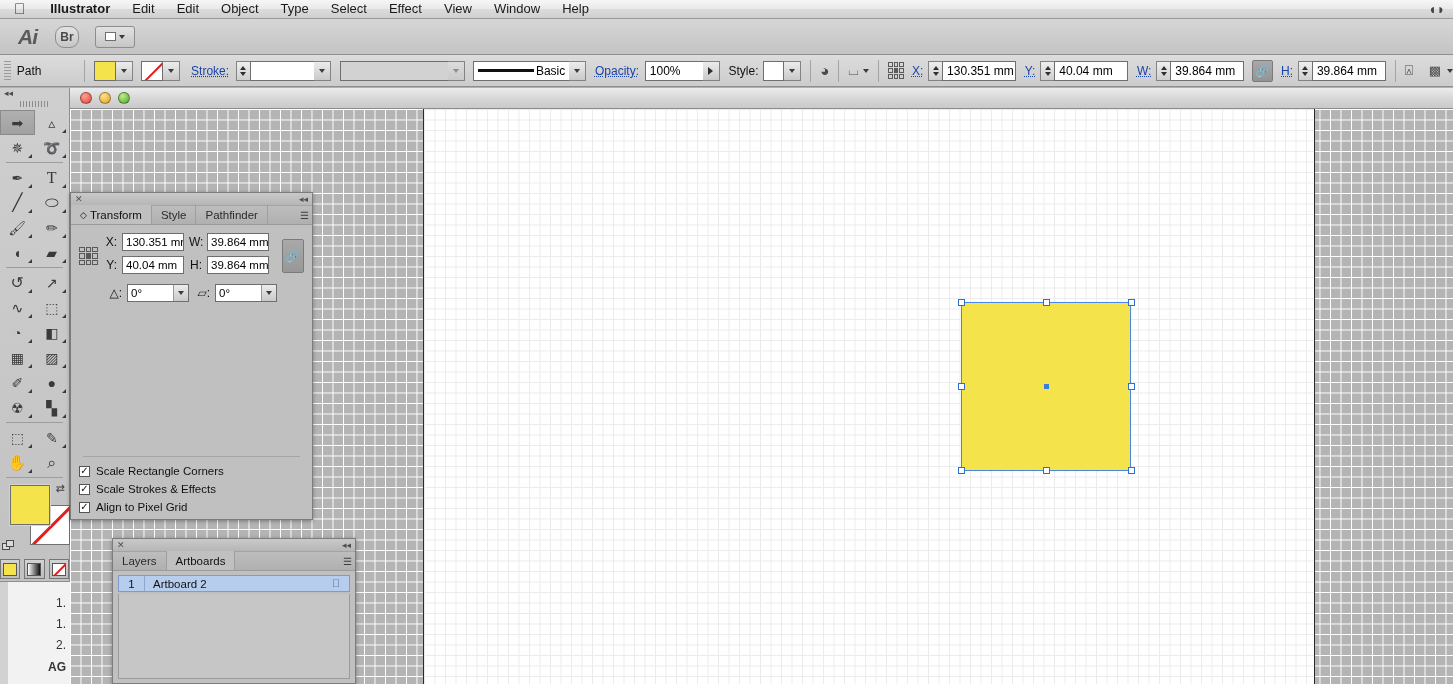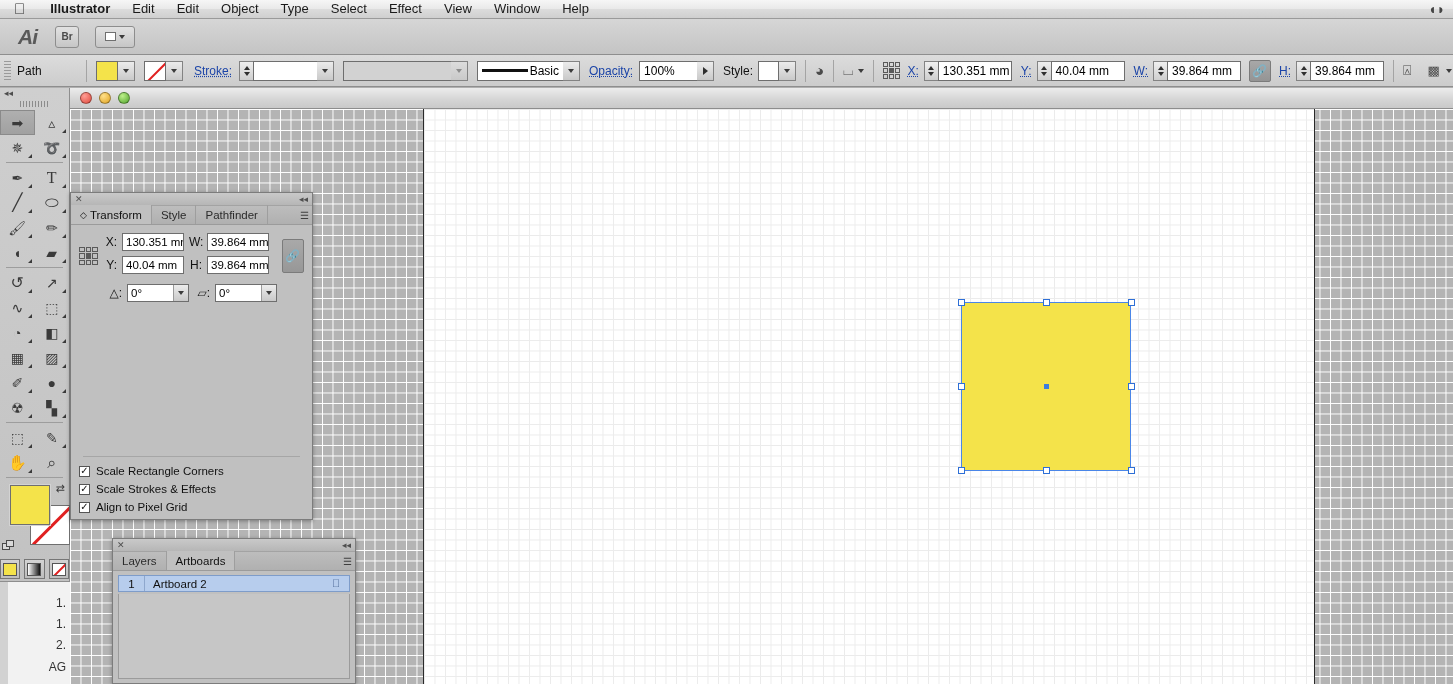--- a/index.html
+++ b/index.html
@@ -28,23 +28,23 @@
   .appbar{
     position:absolute; left:0; top:19px; width:1453px; height:36px;
     background:linear-gradient(to bottom,#d6d6d6 0%,#c4c4c4 100%);
     border-bottom:1px solid #8e8e8e;
     display:flex; align-items:center;
   }
   .ai-logo{ margin-left:18px; font-size:21px; font-weight:bold; color:#5a5a5a; font-style:italic; letter-spacing:-1px;}
   .btn-sq{
     margin-left:18px; width:24px; height:22px;
     background:linear-gradient(to bottom,#e2e2e2,#c6c6c6);
-    border:1px solid #8d8d8d; border-radius:3px;
+    border:1px solid #8d8d8d; border-radius:9px;
     display:flex; align-items:center; justify-content:center;
-    font-size:10px; color:#4a4a4a; font-weight:bold;
+    font-size:12px; color:#4a4a4a; font-weight:bold;
   }
   .btn-wide{
     margin-left:16px; width:40px; height:22px;
     background:linear-gradient(to bottom,#e2e2e2,#c6c6c6);
     border:1px solid #8d8d8d; border-radius:3px;
     display:flex; align-items:center; justify-content:center; gap:3px;
     font-size:9px; color:#3a3a3a;
   }
   .mini-doc{ width:11px; height:9px; background:#fff; border:1px solid #6f6f6f; }
   .caret{ width:0;height:0;border-left:3.5px solid transparent;border-right:3.5px solid transparent;border-top:4px solid #3b3b3b;}
@@ -229,21 +229,21 @@
   .ab-icon{ width:26px; display:flex; align-items:center; justify-content:center; color:#2c4a7c; font-size:11px;}
   .ab-body{ position:absolute; left:5px; right:5px; top:55px; bottom:4px; background:#c6c6c6; border:1px solid #9b9b9b; border-top:none;}
 
   
   .bgdoc{
     position:absolute; left:0px; top:582px; width:70px; height:102px;
     background:linear-gradient(to right,#d2d2d2 0 8px,#f2f2f2 8px 100%);
     overflow:hidden;
   }
   .bgdoc .ln{ position:absolute; right:4px; font-size:12px; color:#333;}
-  .bgdoc .ln.b{ font-weight:normal;margin-left:28px; }
+  .bgdoc .ln.b{ font-weight:bold;margin-left:28px; }
 </style>
 </head>
 <body>
 
 <div class="root">
 
   <div class="menubar">
     <span class="apple-logo"></span>
     <span class="mi app">Illustrator</span>
     <span class="mi">Edit</span>
@@ -304,21 +304,21 @@
 
     <span class="combo">
       <span class="txtfield" style="width:108px;border-right:none;background:#d2d2d2"></span>
       <span class="dd-btn" style="background:linear-gradient(to bottom,#dcdcdc,#c9c9c9)">
           <span class="caret" style="border-top-color:#8d8d8d"></span>
         </span>
     </span>
     <span style="width:9px"></span>
 
     <span class="combo">
-      <span class="txtfield" style="width:86px;border-right:none;gap:2px">
+      <span class="txtfield" style="width:96px;border-right:none;gap:2px">
         <span class="strokeline"></span>
         <span>Basic</span>
       </span>
       <span class="dd-btn">
           <span class="caret"></span>
         </span>
     </span>
     <span style="width:9px"></span>
     <span class="cb-link">Opacity:</span>
     <span style="width:6px"></span>

